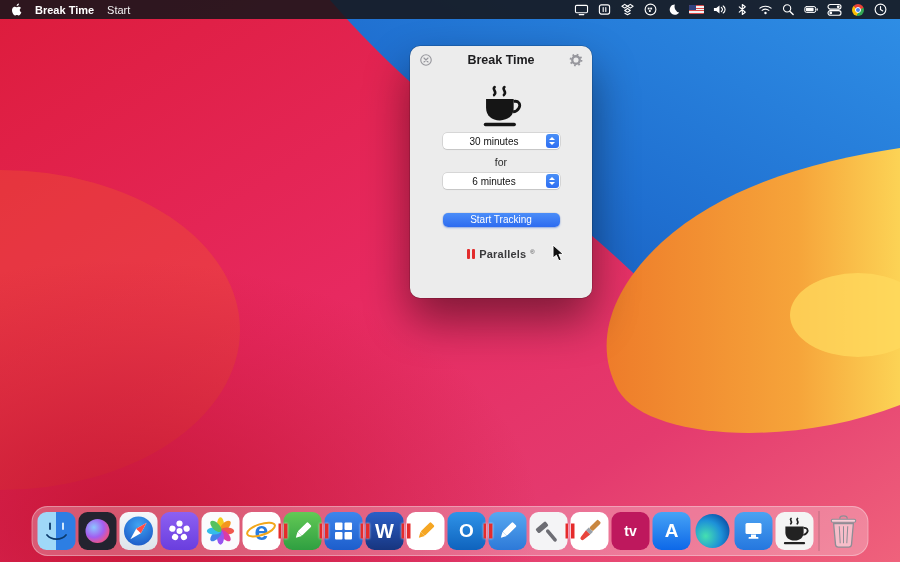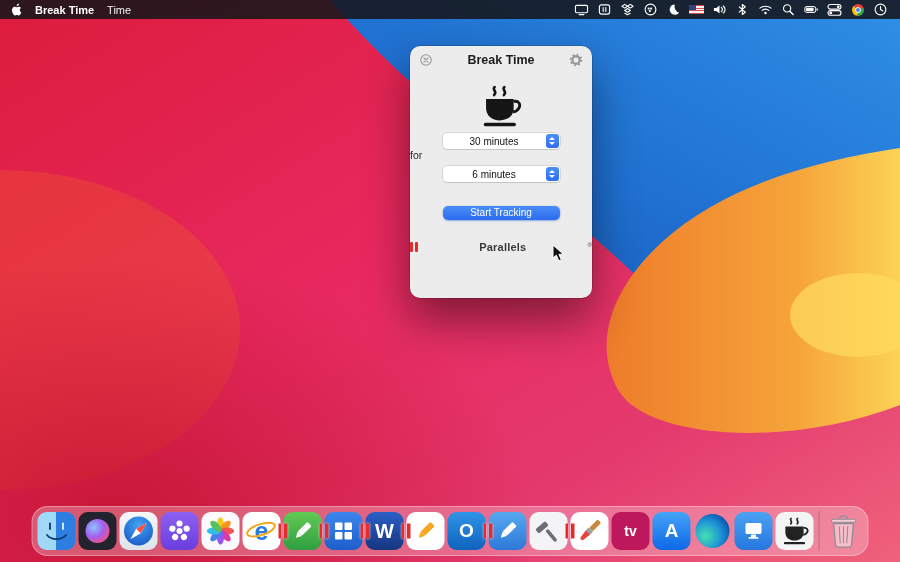--- a/index.html
+++ b/index.html
@@ -30,33 +30,33 @@
   .bt-window{position:absolute;left:410px;top:46px;width:182px;height:252px;background:#ececec;
              border-radius:10px;z-index:40;
              box-shadow:0 0 0 .5px rgba(0,0,0,.28),0 22px 45px rgba(0,0,0,.45)}
   .bt-titlebar{position:relative;height:26px}
   .bt-title{text-align:center;font-size:12.5px;font-weight:bold;color:#1d1d1f;line-height:28px}
   .tb-btn{position:absolute;top:7px;width:14px;height:14px;color:#97979d}
   .tb-btn svg{width:14px;height:14px;display:block}
   .bt-close{left:9px}.bt-gear{right:9px}
   .bt-cup{display:block;margin:12px auto 0;width:46px;height:44px;color:#151515}
   .bt-label{margin-top:20px;text-align:center;font-size:10.5px;color:#2b2b2b}
-  .bt-for{text-align:left;font-size:10.5px;color:#2b2b2b}
+  .bt-for{margin-top:7px;text-align:center;font-size:10.5px;color:#2b2b2b}
   .bt-select{position:relative;width:117px;height:16px;margin:5px auto 0;background:#fff;border-radius:4px;
              box-shadow:0 0 0 .5px rgba(0,0,0,.18),0 1px 1px rgba(0,0,0,.08);
              display:flex;align-items:center;justify-content:center;font-size:10px;color:#111;padding-right:14px}
   .stepper{position:absolute;right:1px;top:1px;width:13px;height:14px;border-radius:3px;
            background:linear-gradient(#4a90f7,#2e6ef2);display:flex;flex-direction:column;
            align-items:center;justify-content:center;gap:2px}
   .st-up{width:0;height:0;border-left:3px solid transparent;border-right:3px solid transparent;border-bottom:3.5px solid #fff}
   .st-dn{width:0;height:0;border-left:3px solid transparent;border-right:3px solid transparent;border-top:3.5px solid #fff}
   .bt-start{width:117px;height:14px;margin:24px auto 0;border-radius:5px;color:#fff;font-size:10px;
             text-align:center;line-height:14px;background:linear-gradient(#4b8df8,#2d6bf0);
             box-shadow:0 0 0 .5px rgba(0,0,0,.08),0 1px 2px rgba(45,107,240,.45)}
-  .bt-brand{margin-top:21px;display:flex;align-items:flex-start;justify-content:space-between;gap:4px}
+  .bt-brand{margin-top:21px;display:flex;align-items:flex-start;justify-content:center;gap:4px}
   .pbars{display:flex;gap:2px;margin-top:1px}
   .pbar{width:3px;height:10px;background:#e22d2d;border-radius:1px}
   .bt-brand-text{font-size:11px;font-weight:bold;color:#3a3a3c;letter-spacing:.2px;line-height:12px}
   .bt-brand-reg{font-size:6px;color:#3a3a3c;line-height:8px}
 
   
   .cursor{position:absolute;left:552px;top:244px;width:13px;height:18px;z-index:80}
 
   
   .dock{position:absolute;left:50%;bottom:6px;transform:translateX(-50%);display:flex;align-items:center;
@@ -179,21 +179,21 @@
   </svg>
 
   <div class="menubar">
     <div class="mb-left">
       <span class="mb-apple">
         <svg viewBox="0 0 14 18">
             <path fill="#fff" d="M11.5,9.8c0-2,1.6-3,1.7-3.05c-0.95-1.4-2.4-1.6-2.9-1.6C9.05,5.02,7.9,5.88,7.3,5.88c-0.6,0-1.6-0.72-2.6-0.7C3.3,5.2,2.1,5.95,1.4,7.2c-1.4,2.45-0.36,6.1,1,8.1c0.67,0.97,1.47,2.07,2.52,2.03c1-0.04,1.4-0.65,2.6-0.65c1.2,0,1.56,0.65,2.63,0.63c1.1-0.02,1.8-0.99,2.44-1.97c0.77-1.13,1.08-2.23,1.1-2.29C13.66,13.03,11.5,12.2,11.5,9.8z M9.6,3.1c0.55-0.67,0.92-1.6,0.82-2.53C9.62,0.6,8.65,1.1,8.08,1.77C7.57,2.36,7.12,3.31,7.24,4.22C8.14,4.29,9.05,3.76,9.6,3.1z"></path>
           </svg>
       </span>
       <span class="mb-app">Break Time</span>
-      <span class="mb-item">Time</span>
+      <span class="mb-item">Start</span>
     </div>
     <div class="mb-right">
       <span class="mbi">
         <svg viewBox="0 0 16 14">
             <rect x="1.5" y="2.5" width="13" height="8" rx="1.3"></rect>
             <path d="M5.5,12.5 h5"></path>
           </svg>
       </span>
       <span class="mbi">
         <svg viewBox="0 0 16 14">

